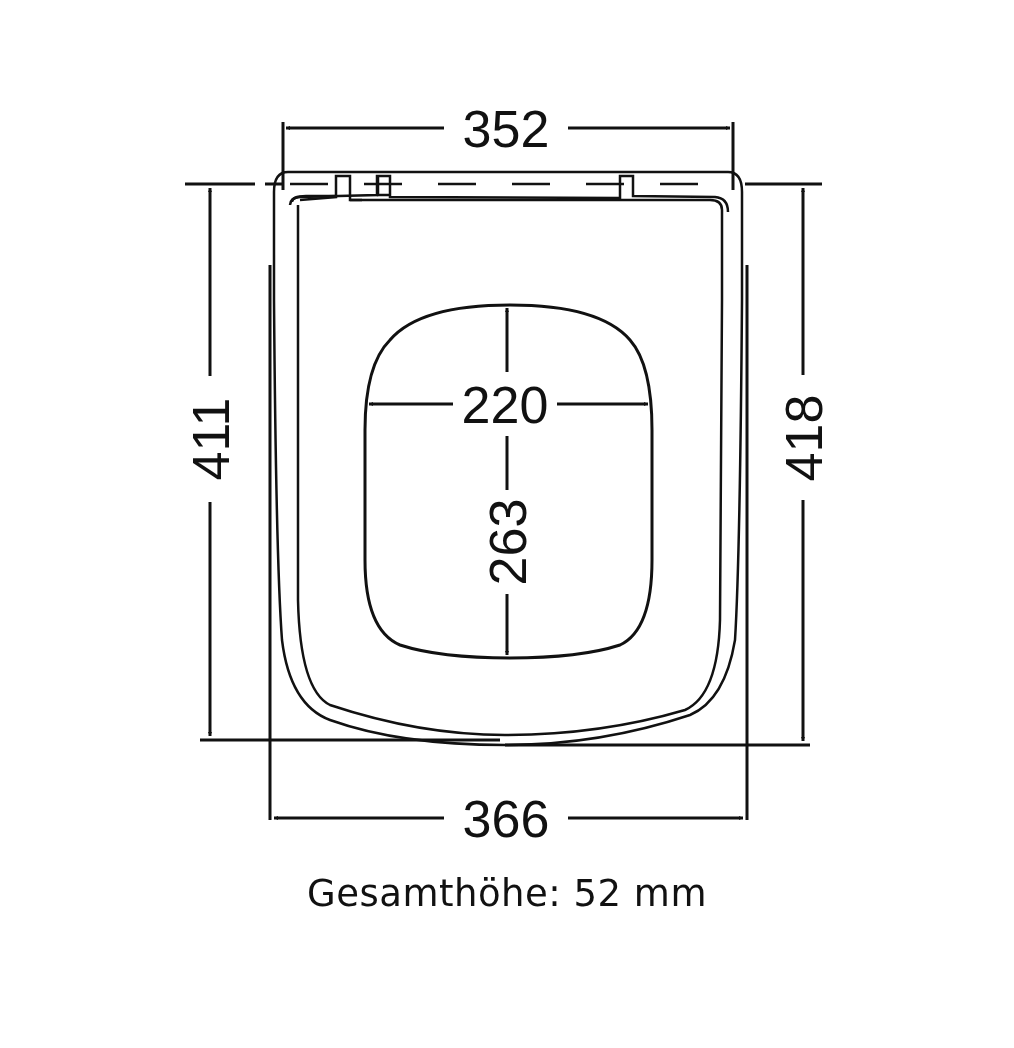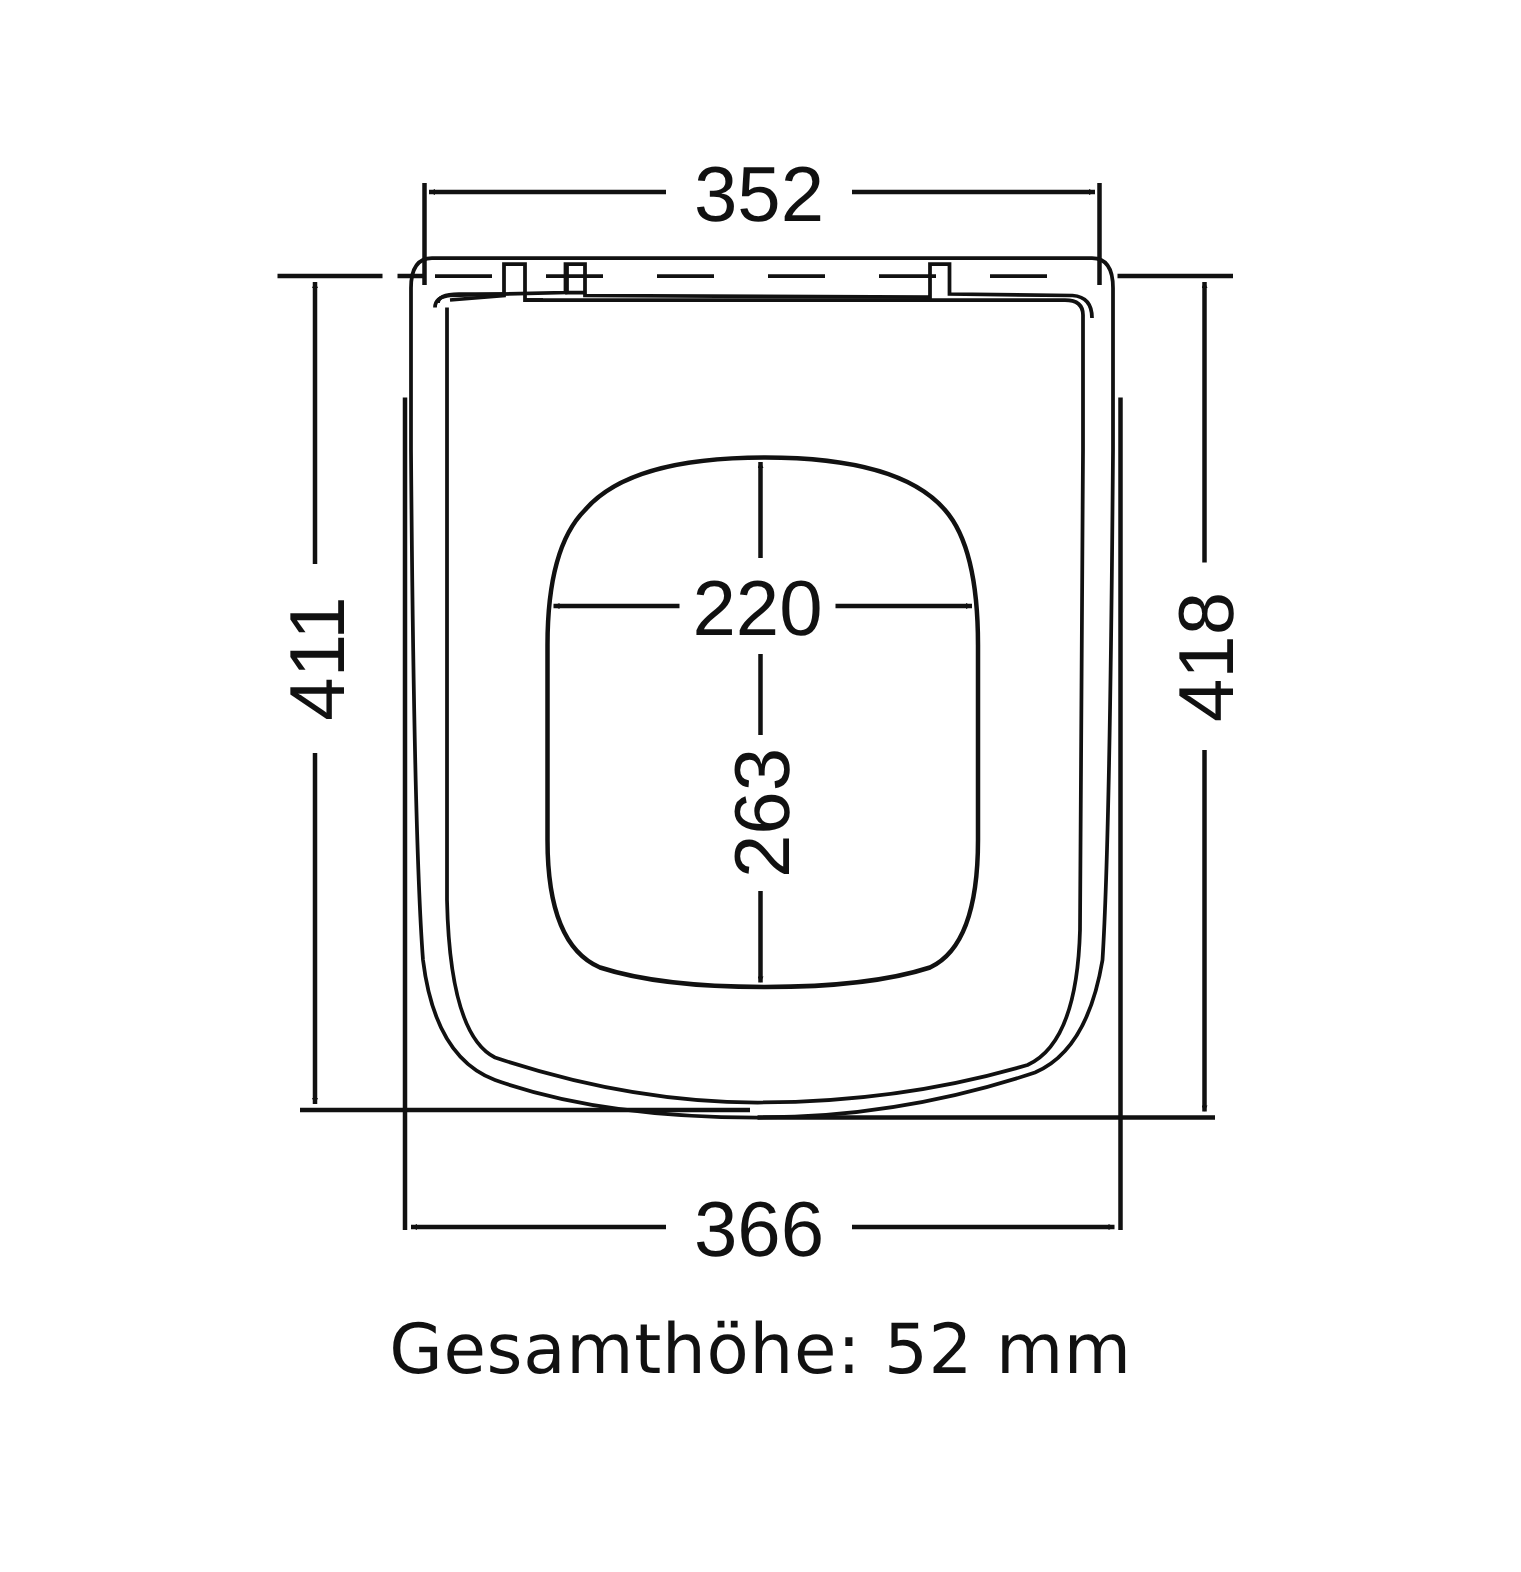--- a/index.html
+++ b/index.html
@@ -1,20 +1,20 @@
 <!DOCTYPE html>
 <html><head>
 <meta charset="utf-8">
 <style>
   html, body { margin: 0; padding: 0; background: #ffffff; }
   body { width: 1014px; height: 1048px; position: relative; overflow: hidden; }
   #drawing { position: absolute; left: 0; top: 0; width: 1014px; height: 1048px; }
   .dim-text { font-family: "Liberation Sans", "DejaVu Sans", sans-serif; font-size: 52px; fill: #111; font-stretch: condensed; }
   .caption { position: absolute; left: 0; width: 1014px; top: 872px; text-align: center;
-    font-family: "DejaVu Sans", "Liberation Sans", sans-serif; font-size: 46px; color: #111; letter-spacing: 0.5px; }
+    font-family: "DejaVu Sans", "Liberation Sans", sans-serif; font-size: 37px; color: #111; letter-spacing: 0.5px; }
   .line { stroke: #111; fill: none; }
 </style>
 </head>
 <body>
 
 <svg id="drawing" viewBox="0 0 1014 1048" xmlns="http://www.w3.org/2000/svg">
   <defs>
     <marker id="arrow" viewBox="0 0 10 10" refX="10" refY="5" markerWidth="5" markerHeight="4" orient="auto-start-reverse" markerUnits="userSpaceOnUse">
       <path d="M0,0 L10,5 L0,10 z" fill="#111"></path>
     </marker>

